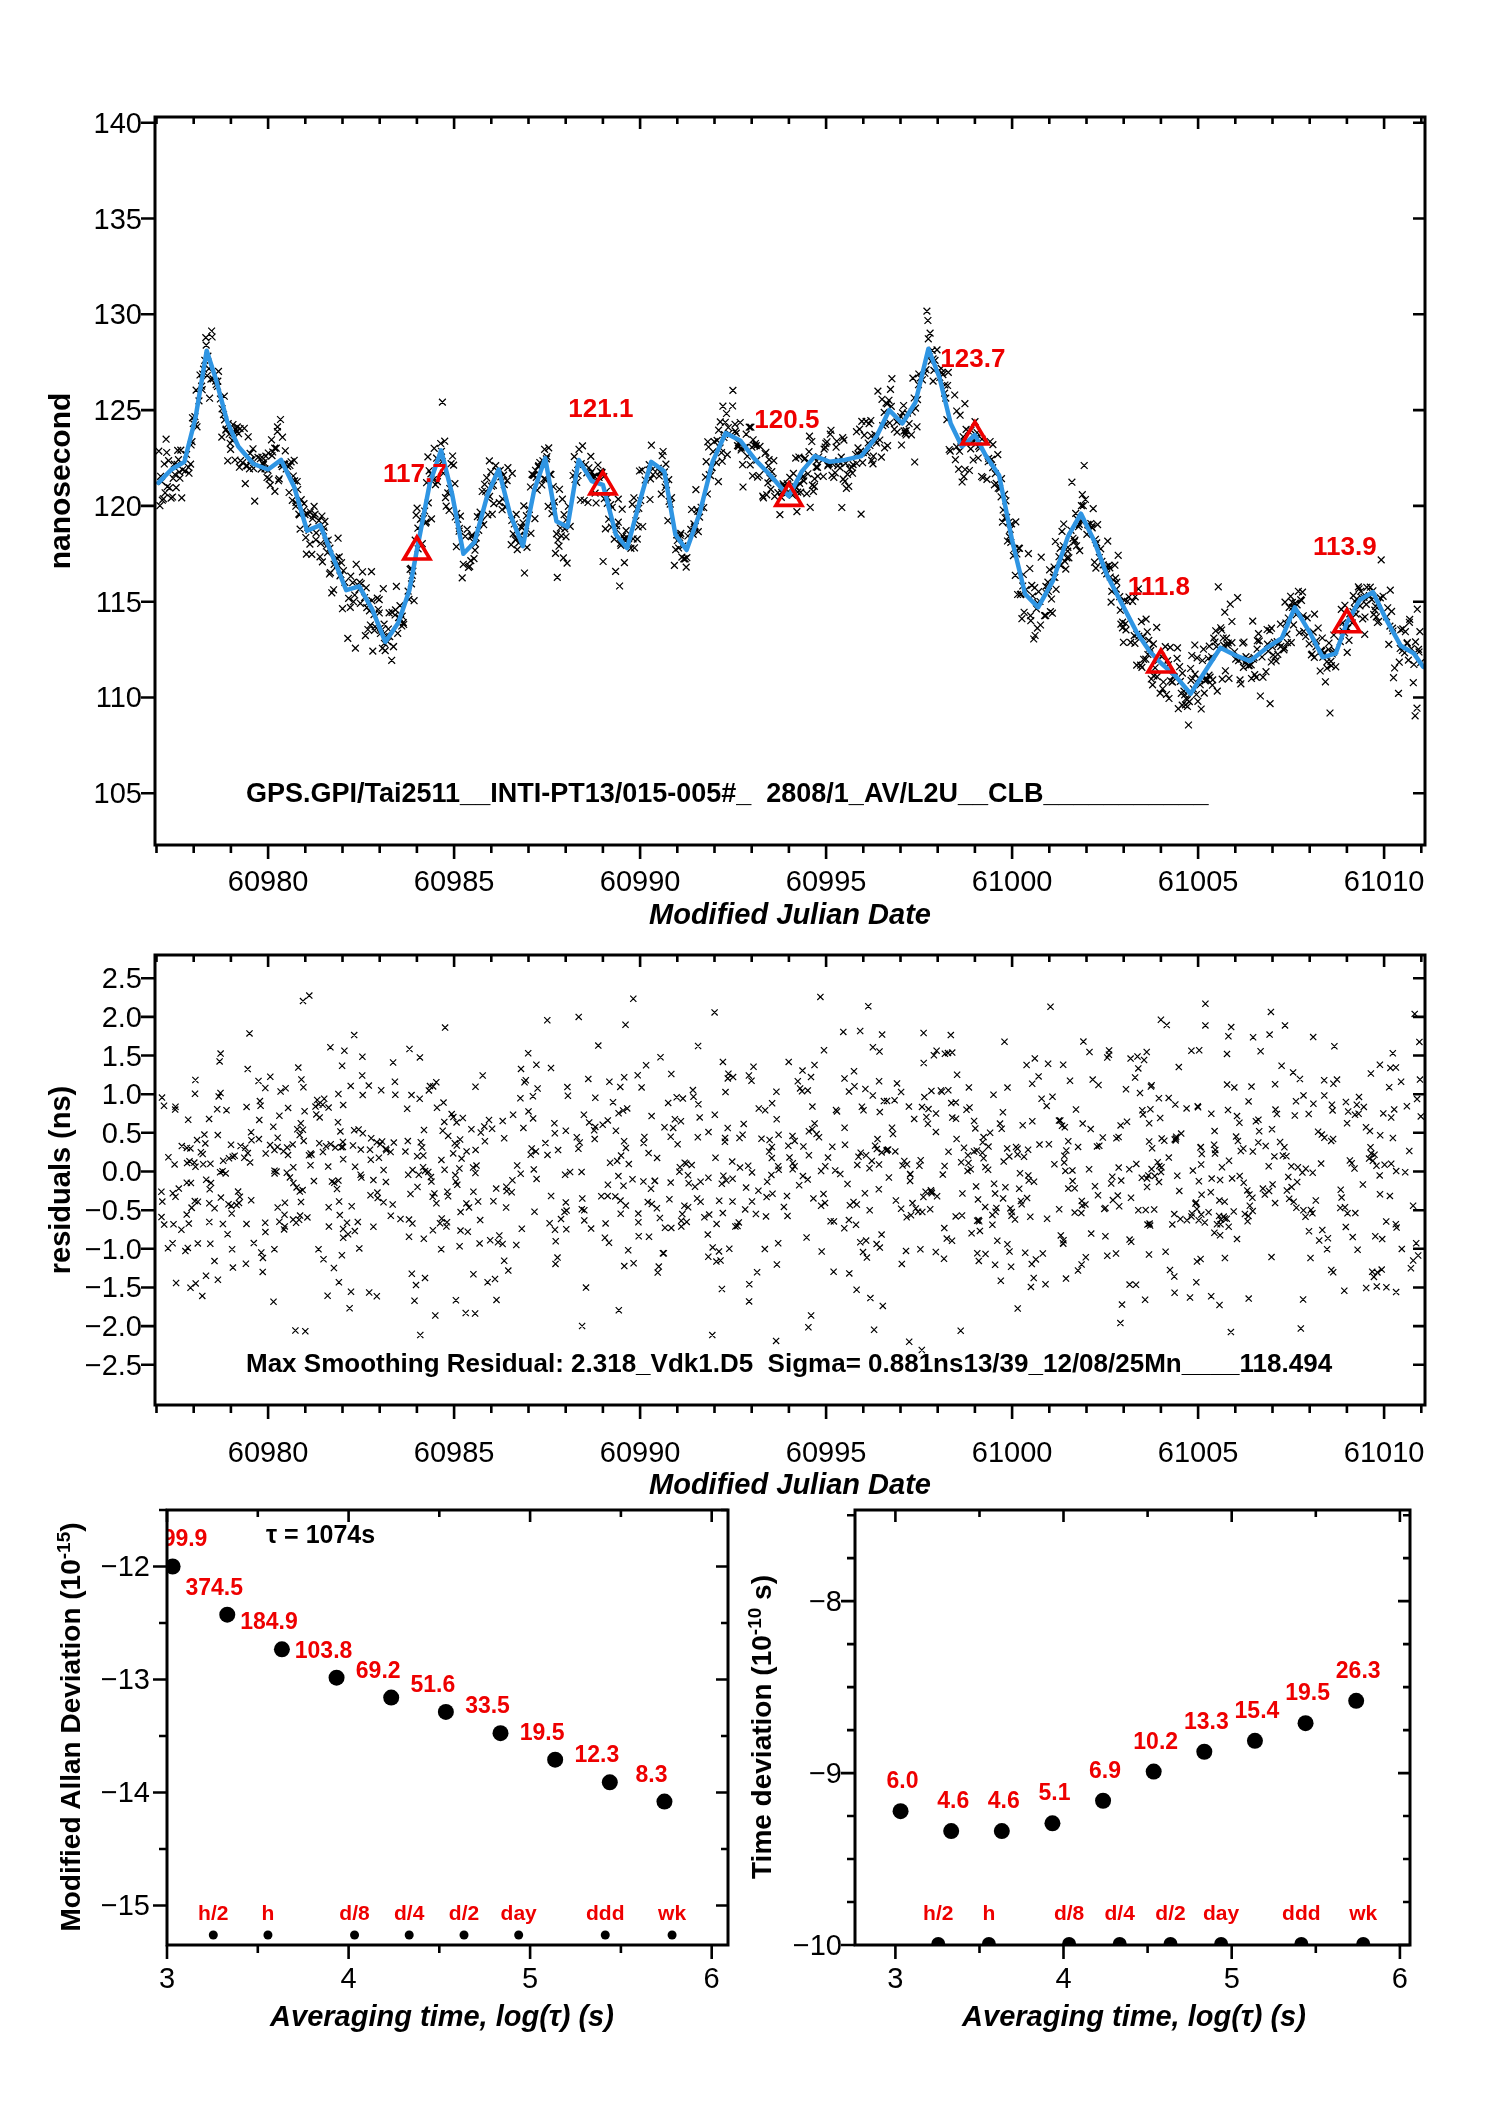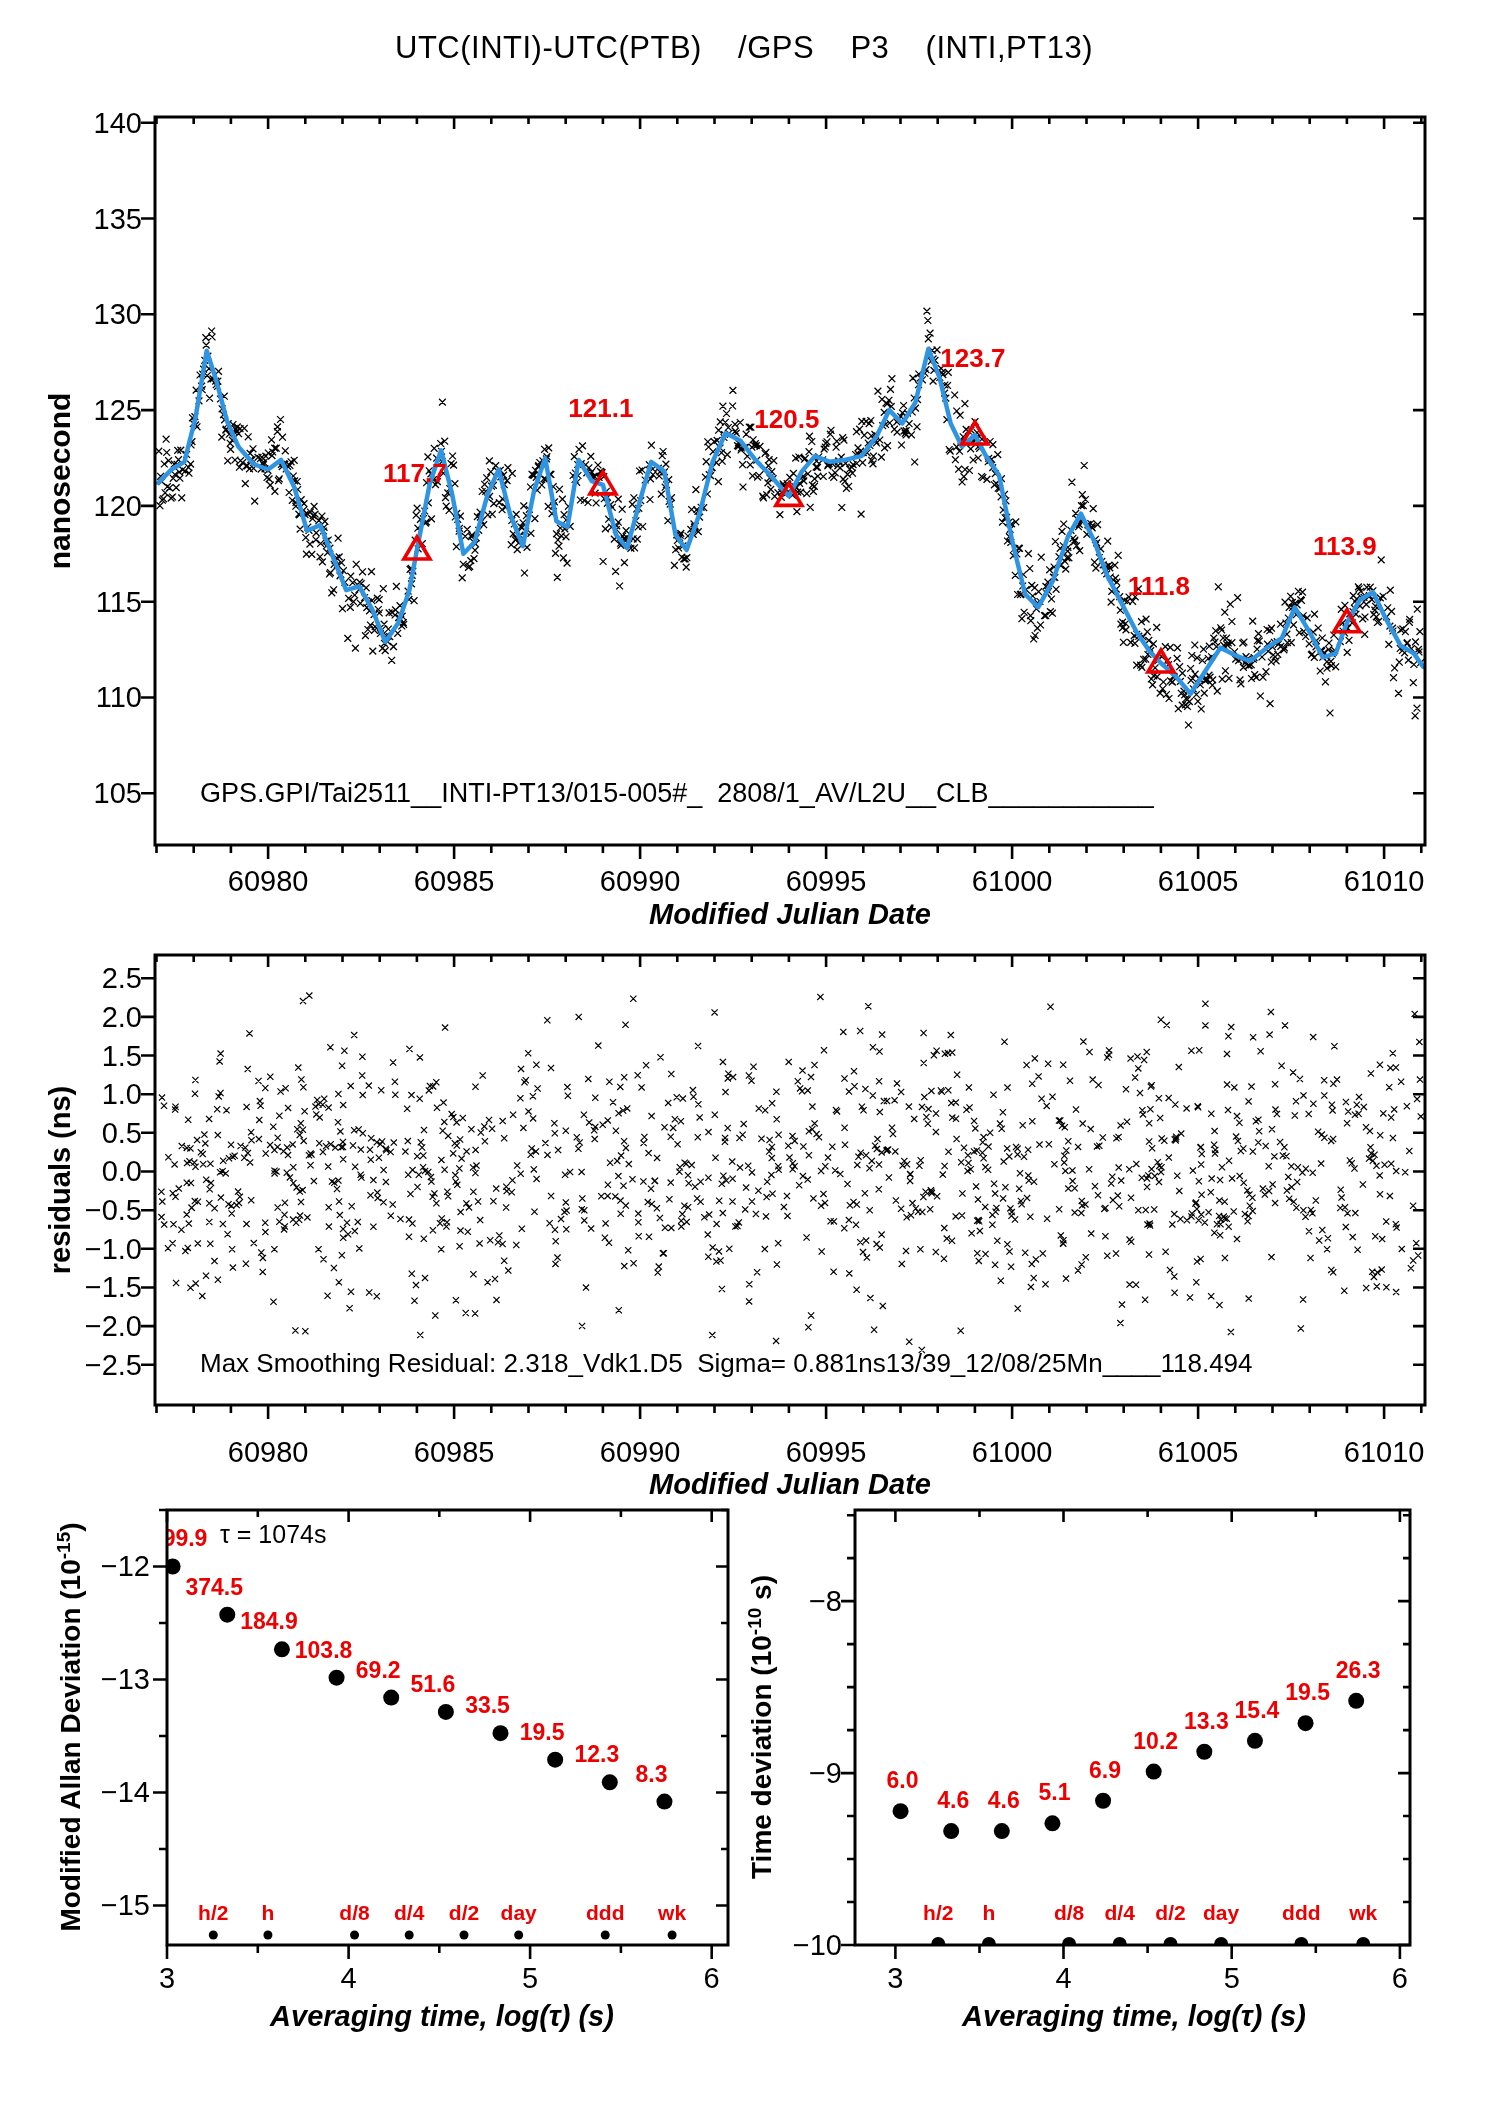--- a/index.html
+++ b/index.html
@@ -6,38 +6,37 @@
   #stage{position:relative;width:1488px;height:2105px;background:#ffffff;overflow:hidden;
          font-family:"Liberation Sans",sans-serif;color:#000;}
   #plots{position:absolute;left:0;top:0;}
   svg text{font-family:"Liberation Sans",sans-serif;}
   .title{position:absolute;left:0;right:0;top:30px;text-align:center;font-size:31px;
          font-weight:400;white-space:pre;word-spacing:9px;letter-spacing:.5px;}
   .vlab{position:absolute;white-space:nowrap;font-weight:bold;
         transform:translate(-50%,-50%) rotate(-90deg);}
   .vlab sup{font-size:0.68em;}
   .xlab{position:absolute;font-weight:bold;white-space:nowrap;transform:translateX(-50%);font-style:italic;}
-  .ann{position:absolute;font-weight:normal;white-space:pre;}
+  .ann{position:absolute;font-weight:bold;white-space:pre;margin-left:46px;}
   #yl0{left:60px;top:481px;font-size:30px;}
   #yl1{left:60px;top:1180px;font-size:29px;}
   #yl2{left:70px;top:1727px;font-size:28px;}
   #yl3{left:761px;top:1727px;font-size:28px;}
   #xl0{left:790px;top:898px;font-size:29px;}
   #xl1{left:790px;top:1468px;font-size:29px;}
   #xl2{left:442px;top:2000px;font-size:29px;}
   #xl3{left:1134px;top:2000px;font-size:29px;}
   #ann0{left:200px;top:778px;font-size:27px;}
   #ann1{left:200px;top:1348px;font-size:26px;}
   #tau{left:220px;top:1520px;font-size:25px;}
 </style>
 </head>
 <body>
 
 <div id="stage">
-  <div class="title">UTC(INTI)-UTC(PTB)  /GPS  P3  (INTI,PT13)</div>
 
   <svg id="plots" width="1488" height="2105" viewBox="0 0 1488 2105">
       <defs>
         <clipPath id="clip0">
           <rect x="155" y="117" width="1270" height="728"></rect>
         </clipPath>
         <clipPath id="clip1">
           <rect x="155" y="955" width="1270" height="450"></rect>
         </clipPath>
         <clipPath id="clip2">

